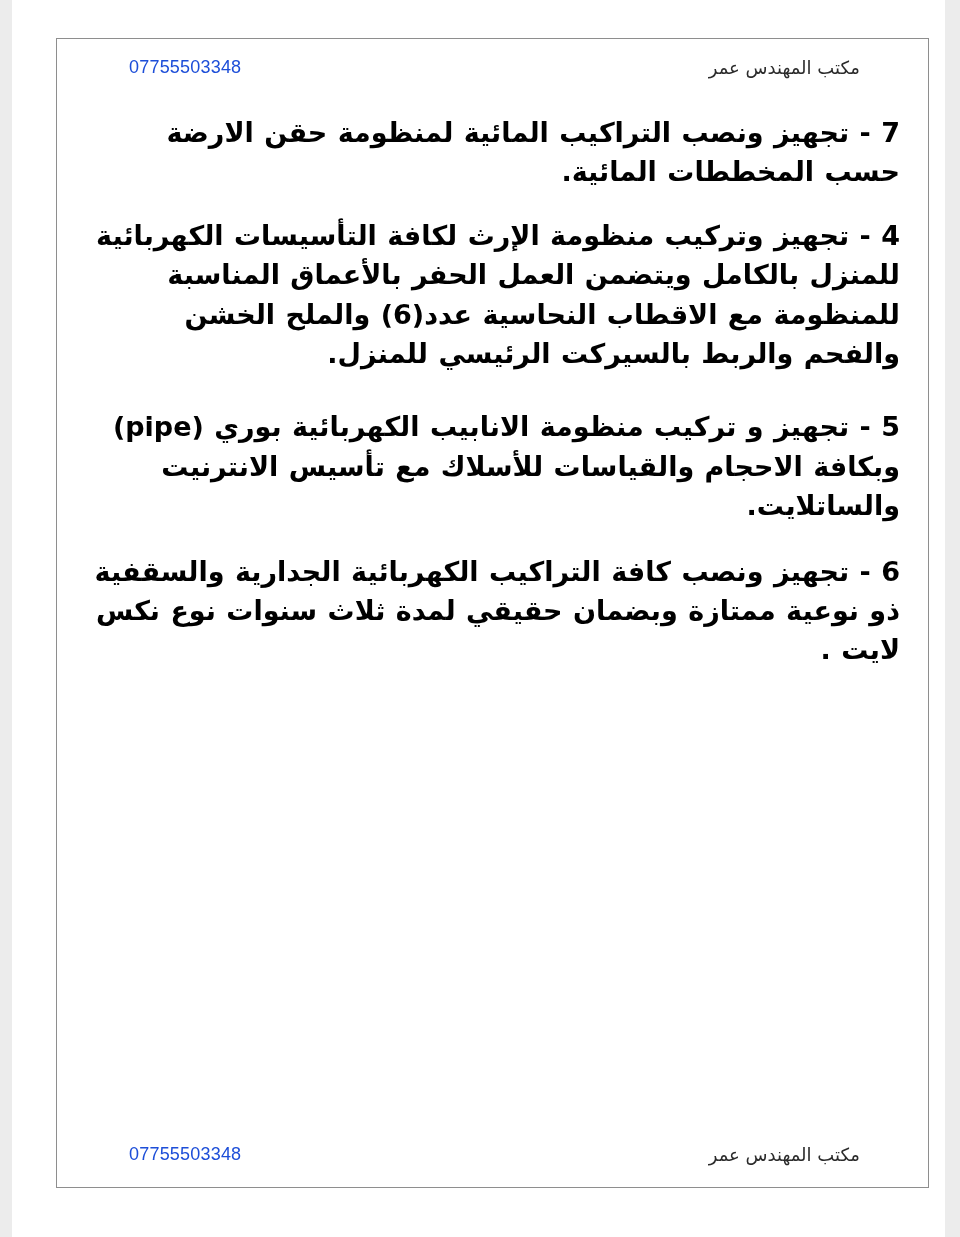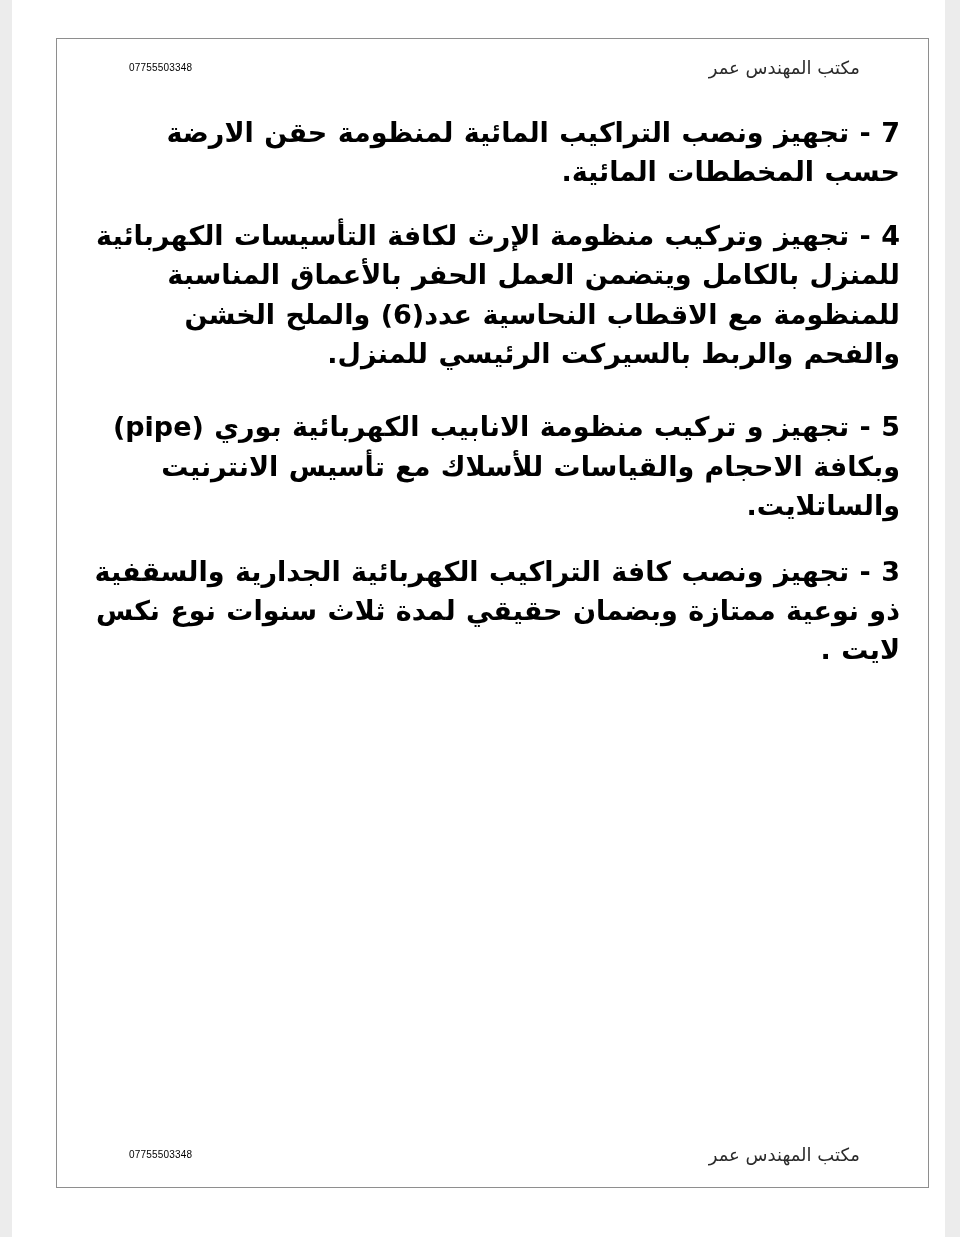--- a/index.html
+++ b/index.html
@@ -57,23 +57,23 @@
     padding: 0 68px 0 72px;
     box-sizing: border-box;
   }
   .running-row.header { top: 18px; }
   .running-row.footer { bottom: 22px; }
 
   .running-phone {
     order: 2;
     direction: ltr;
     font-family: "Liberation Sans", "DejaVu Sans", sans-serif;
-    font-size: 10px;
+    font-size: 18px;
     font-weight: 400;
-    color: #000000;
+    color: #1d4ed8;
     letter-spacing: 0.2px;
     white-space: nowrap;
   }
   .running-office {
     order: 1;
     direction: rtl;
     font-family: "DejaVu Sans", "Liberation Sans", sans-serif;
     font-size: 18px;
     font-weight: 400;
     color: #2b2b2b;
@@ -116,21 +116,21 @@
 
       <div class="running-row header">
         <div class="running-office">مكتب المهندس عمر</div>
         <div class="running-phone">07755503348</div>
       </div>
 
       <div class="body-text">
         <p class="clause c3">7 - تجهيز ونصب التراكيب المائية لمنظومة حقن الارضة حسب المخططات المائية.</p>
         <p class="clause c4">4 - تجهيز وتركيب منظومة الإرث لكافة التأسيسات الكهربائية للمنزل بالكامل ويتضمن العمل الحفر بالأعماق المناسبة للمنظومة مع الاقطاب النحاسية عدد(6) والملح الخشن والفحم والربط بالسيركت الرئيسي للمنزل.</p>
         <p class="clause c5">5 - تجهيز و تركيب منظومة الانابيب الكهربائية بوري (pipe) وبكافة الاحجام والقياسات للأسلاك مع تأسيس الانترنيت والساتلايت.</p>
-        <p class="clause c6">3 - تجهيز ونصب كافة التراكيب الكهربائية الجدارية والسقفية ذو نوعية ممتازة وبضمان حقيقي لمدة ثلاث سنوات نوع نكس لايت .</p>
+        <p class="clause c6">6 - تجهيز ونصب كافة التراكيب الكهربائية الجدارية والسقفية ذو نوعية ممتازة وبضمان حقيقي لمدة ثلاث سنوات نوع نكس لايت .</p>
       </div>
 
       <div class="running-row footer">
         <div class="running-office">مكتب المهندس عمر</div>
         <div class="running-phone">07755503348</div>
       </div>
 
     </div>
   </div>
 </div>

